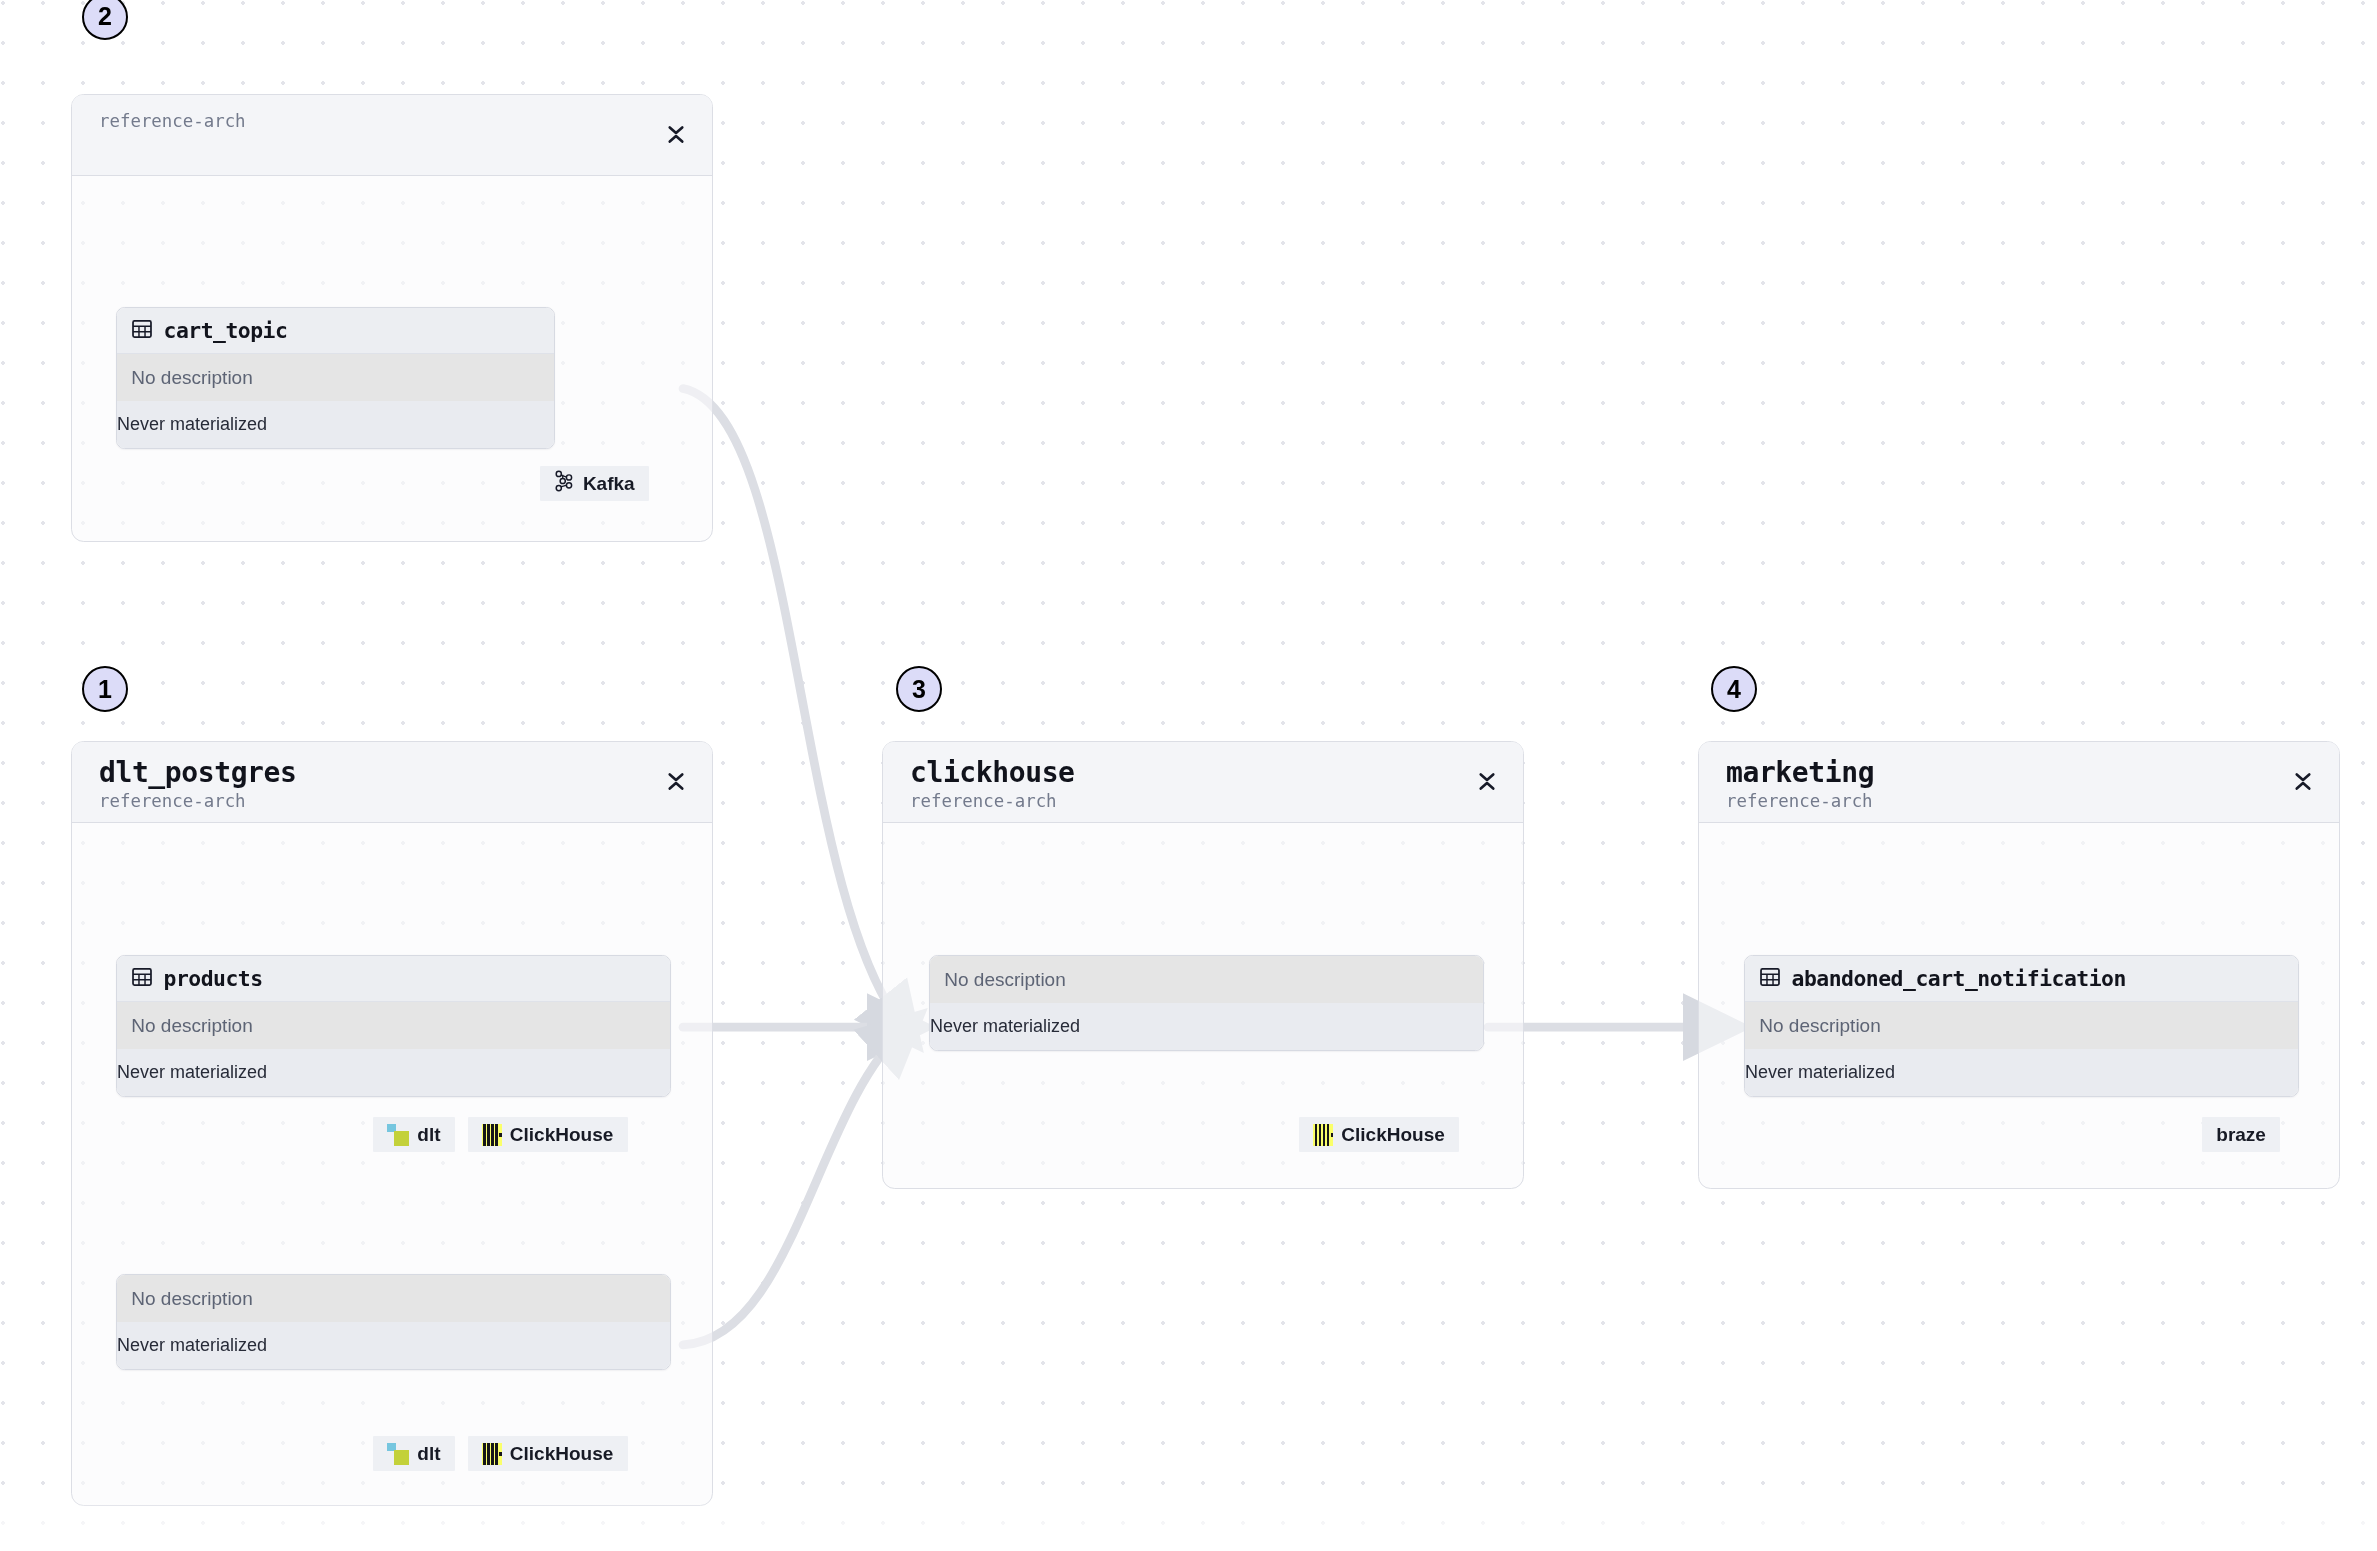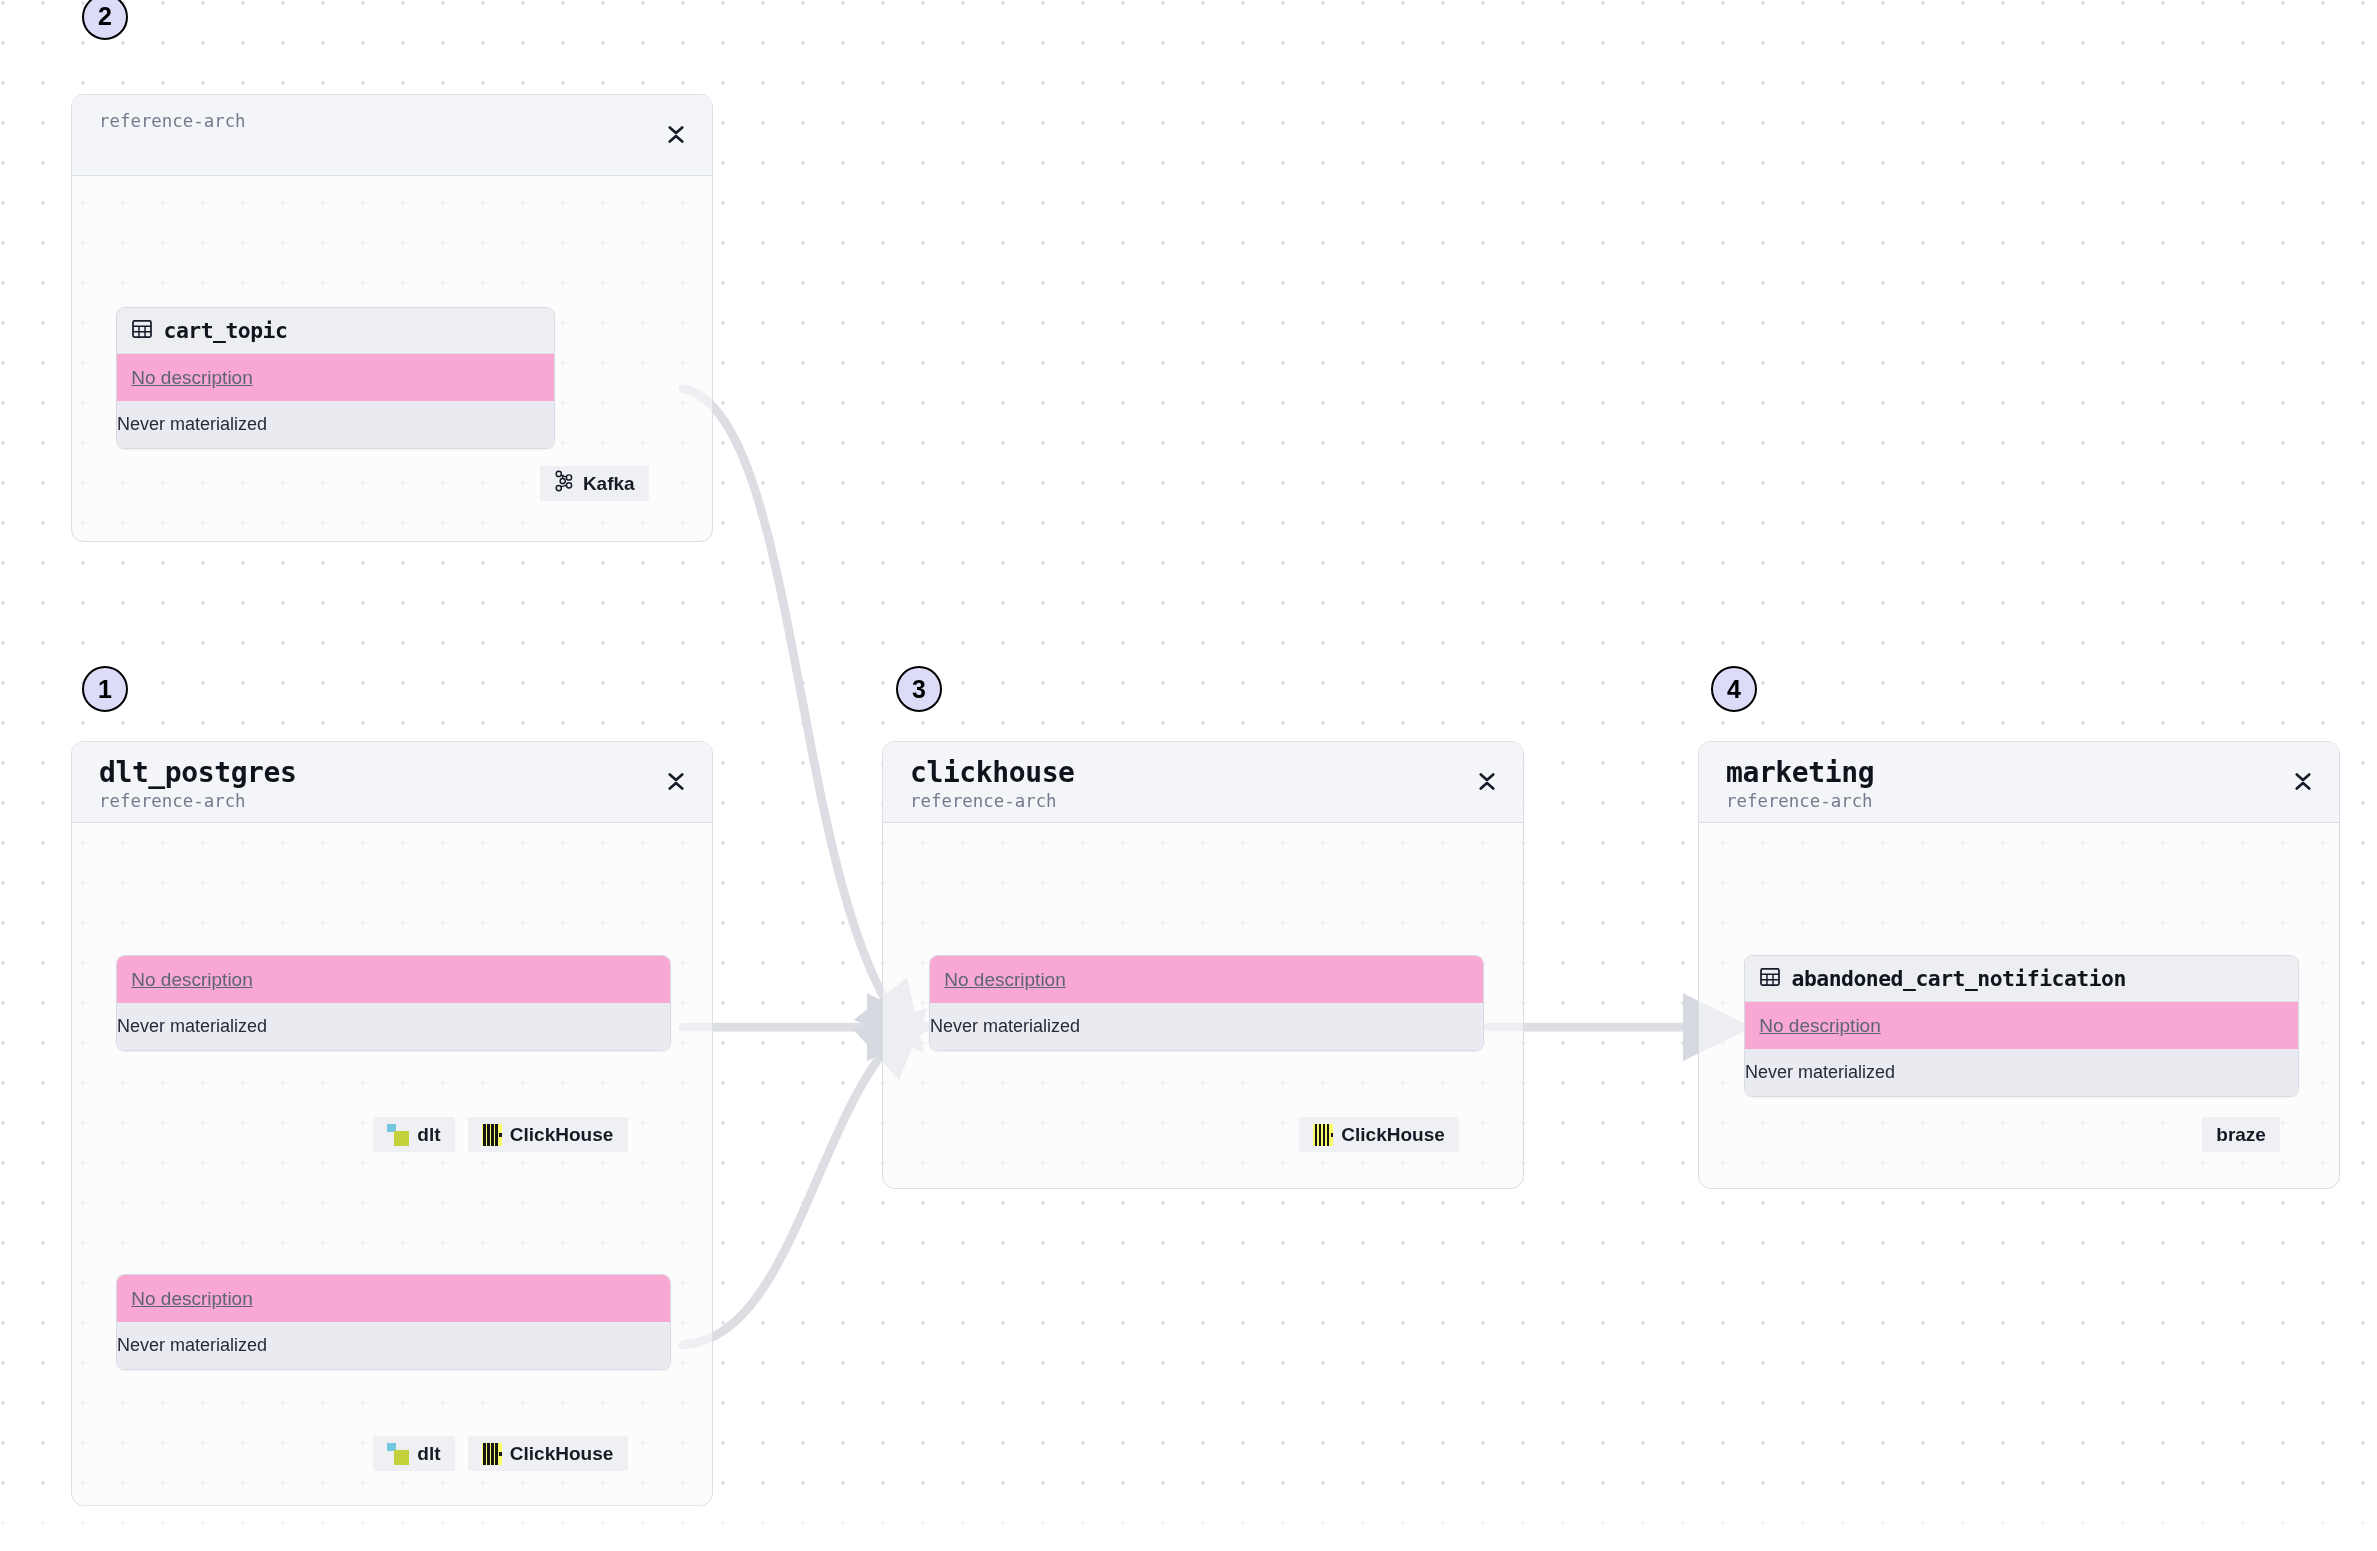--- a/index.html
+++ b/index.html
@@ -114,28 +114,27 @@
   .node-title {
     font-family: "DejaVu Sans Mono", monospace;
     font-size: 21.4px;
     font-weight: 700;
     color: #12141d;
     letter-spacing: -0.5px;
     white-space: nowrap;
   }
   .node-desc {
     box-sizing: border-box;
-    background: #f9a8d4;
+    background: #e5e5e5;
     height: 47px;
     display: flex;
     align-items: center;
     padding: 0 14.3px;
     font-size: 19px;
     color: #5d6475;
-    text-decoration: underline;
   }
   .node-status {
     box-sizing: border-box;
     background: #e9ebf0;
     height: 47px;
     display: flex;
     align-items: center;
     padding: 0 0;
     font-size: 18px;
     color: #272b38;
@@ -301,20 +300,32 @@
           <line x1="15.3" y1="9" x2="15.3" y2="20.8" stroke="#171a28" stroke-width="1.6"></line>
         </svg>
       </span>
       <span class="node-title">cart_topic</span>
     </div>
     <div class="node-desc">No description</div>
     <div class="node-status">Never materialized</div>
   </div>
 
   <div class="node" style="left:116px; top:955px; width:555px;">
+    <div class="node-header">
+      <span class="tbl-icon">
+        <svg width="22" height="22" viewBox="0 0 24 24">
+          <rect x="2.2" y="3.2" width="19.6" height="17.6" rx="1.6" fill="none" stroke="#171a28" stroke-width="1.9"></rect>
+          <line x1="2.2" y1="9" x2="21.8" y2="9" stroke="#171a28" stroke-width="1.9"></line>
+          <line x1="2.2" y1="15" x2="21.8" y2="15" stroke="#171a28" stroke-width="1.6"></line>
+          <line x1="8.7" y1="9" x2="8.7" y2="20.8" stroke="#171a28" stroke-width="1.6"></line>
+          <line x1="15.3" y1="9" x2="15.3" y2="20.8" stroke="#171a28" stroke-width="1.6"></line>
+        </svg>
+      </span>
+      <span class="node-title">products</span>
+    </div>
     <div class="node-desc">No description</div>
     <div class="node-status">Never materialized</div>
   </div>
 
   <div class="node" style="left:116px; top:1274px; width:555px;">
     <div class="node-desc">No description</div>
     <div class="node-status">Never materialized</div>
   </div>
 
   <div class="node" style="left:929px; top:955px; width:555px;">

